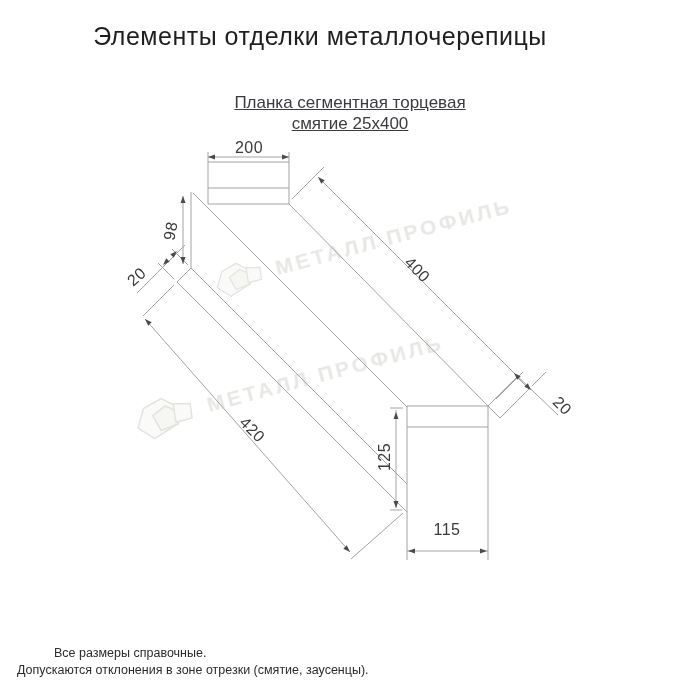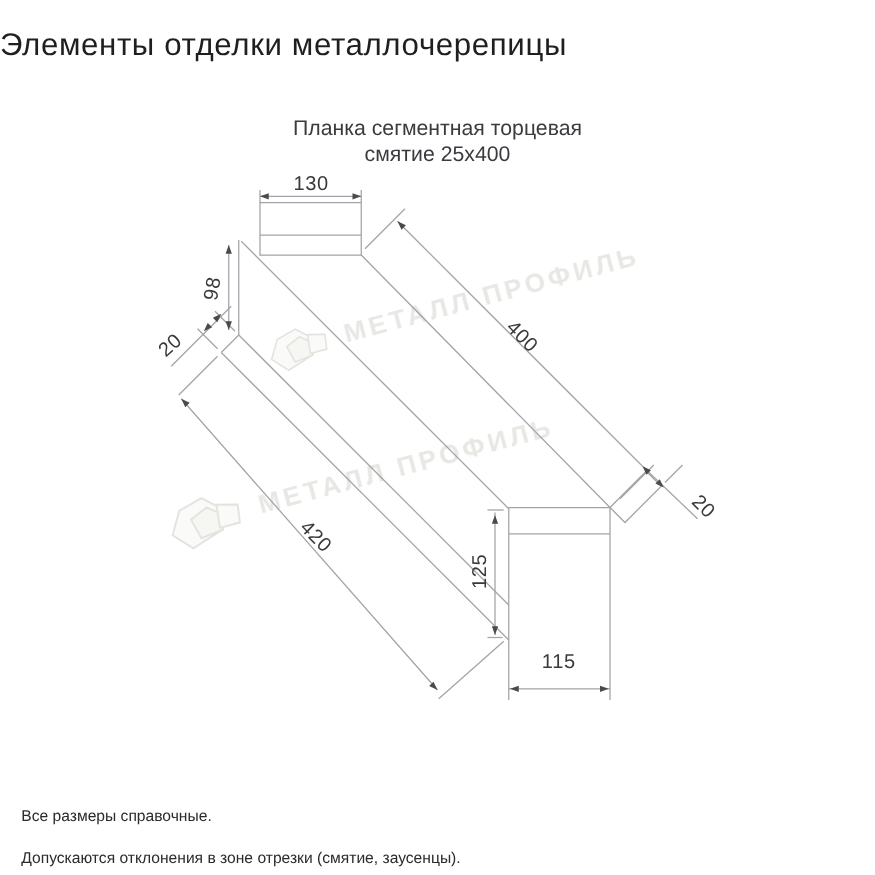--- a/index.html
+++ b/index.html
@@ -1,26 +1,26 @@
 <!DOCTYPE html>
 <html><head>
 <meta charset="utf-8">
 <style>
   html,body{margin:0;padding:0;background:#fff;}
   .canvas{
     position:relative;width:700px;height:700px;background:#ffffff;overflow:hidden;
     font-family:"Liberation Sans","DejaVu Sans",sans-serif;
   }
   .page-title{
-    position:absolute;top:22px;left:0;width:640px;text-align:left;
+    position:absolute;top:22px;left:0;width:640px;text-align:center;
     font-size:25px;color:#1f1f1f;letter-spacing:0.5px;
   }
   .subtitle{
     position:absolute;left:0;width:700px;text-align:center;
-    font-size:17px;color:#3a3a3f;
+    font-size:17px;color:#3a3a3f;text-decoration:underline;
   }
   .subtitle.l1{top:93px;}
   .subtitle.l2{top:114px;}
   .drawing-svg{position:absolute;left:0;top:0;}
   .dim-label{
     position:absolute;font-size:16px;color:#3a3a3a;letter-spacing:0.5px;
     transform:translate(-50%,-50%);white-space:nowrap;
   }
   .watermark{
     position:absolute;display:flex;align-items:center;gap:10px;
@@ -28,22 +28,22 @@
   }
   .watermark .wm-text{
     font-size:21px;font-weight:bold;letter-spacing:3px;color:#e7e7e4;
     filter:blur(0.5px);white-space:nowrap;
   }
   .wm1{left:214px;top:266px;transform:rotate(-15deg);}
   .wm2{left:134px;top:402px;transform:rotate(-15deg);}
   .footer-line{
     position:absolute;left:17px;font-size:12.5px;color:#2b2b2b;
   }
-  .footer-line.f1{top:646px;}
-  .footer-line.f2{top:663px;margin-top:16px;}
+  .footer-line.f1{top:646px;margin-left:37px;}
+  .footer-line.f2{top:663px;}
 </style>
 </head>
 <body>
 
 <div class="canvas">
 
   <div class="page-title">Элементы отделки металлочерепицы</div>
   <div class="subtitle l1">Планка сегментная торцевая</div>
   <div class="subtitle l2">смятие 25х400</div>
 
@@ -130,21 +130,21 @@
 
       <path d="M396,412 l-2.5,7 h5 Z"></path>
       <path d="M396,508 l-2.5,-7 h5 Z"></path>
 
       <path d="M408,551 l7,-2.5 v5 Z"></path>
       <path d="M487,551 l-7,-2.5 v5 Z"></path>
     </g>
   </svg>
 
   <div id="dims">
-      <span class="dim-label" style="left: 249px; top: 148px; transform: translate(-50%, -50%) rotate(0deg); color: rgb(58, 58, 58);">130</span>
+      <span class="dim-label" style="left: 249px; top: 148px; transform: translate(-50%, -50%) rotate(0deg); color: rgb(58, 58, 58);">200</span>
       <span class="dim-label" style="left: 171px; top: 231px; transform: translate(-50%, -50%) rotate(-80deg); color: rgb(58, 58, 58);">98</span>
       <span class="dim-label" style="left: 137px; top: 277px; transform: translate(-50%, -50%) rotate(-42deg); color: rgb(58, 58, 58);">20</span>
       <span class="dim-label" style="left: 417px; top: 270px; transform: translate(-50%, -50%) rotate(45deg); color: rgb(58, 58, 58);">400</span>
       <span class="dim-label" style="left: 562px; top: 406px; transform: translate(-50%, -50%) rotate(45deg); color: rgb(58, 58, 58);">20</span>
       <span class="dim-label" style="left: 252px; top: 430px; transform: translate(-50%, -50%) rotate(45deg); color: rgb(58, 58, 58);">420</span>
       <span class="dim-label" style="left: 385px; top: 457px; transform: translate(-50%, -50%) rotate(-90deg); color: rgb(58, 58, 58);">125</span>
       <span class="dim-label" style="left: 447px; top: 530px; transform: translate(-50%, -50%) rotate(0deg); color: rgb(58, 58, 58);">115</span>
     </div>
 
   <div class="footer-line f1">Все размеры справочные.</div>

